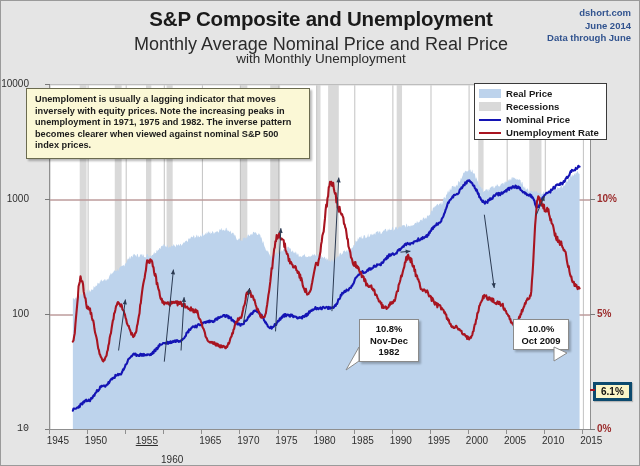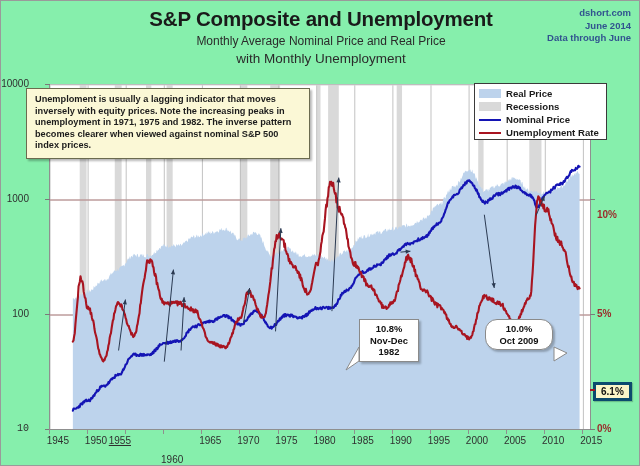--- a/index.html
+++ b/index.html
@@ -3,30 +3,30 @@
 <meta charset="utf-8">
 <style>
   html,body{margin:0;padding:0;}
   body{
     width:640px;height:466px;
     background:#ffffff;
     font-family:"Liberation Sans", sans-serif;
     -webkit-font-smoothing:antialiased;
     overflow:hidden;
   }
-  #page{position:relative;width:640px;height:466px;box-sizing:border-box;border:1px solid #9a9a9a;background:#86efac;}
+  #page{position:relative;width:640px;height:466px;box-sizing:border-box;border:1px solid #9a9a9a;background:#e5e5e5;}
 
   
   #title{
     position:absolute;left:0;top:6px;width:640px;text-align:center;
     font-size:20.5px;font-weight:bold;color:#1a1a1a;letter-spacing:-0.2px;
   }
   #subtitle1{
     position:absolute;left:0;top:33px;width:640px;text-align:center;
-    font-size:12px;color:#2b2b2b;
+    font-size:18px;color:#2b2b2b;
   }
   #subtitle2{
     position:absolute;left:0;top:50px;width:640px;text-align:center;
     font-size:13.5px;color:#2b2b2b;
   }
   #credit{
     position:absolute;right:8px;top:6px;text-align:right;
     font-size:9.5px;font-weight:bold;color:#31538f;line-height:12.5px;
   }
   #credit div{white-space:nowrap;}
@@ -168,29 +168,29 @@
       <div class="ylabL" style="left: 0px; top: 192px;">1000</div>
       <div class="ytick" style="left: 44px; top: 198px;"></div>
       <div class="ylabL" style="left: 0px; top: 77px;">10000</div>
       <div class="ytick" style="left: 44px; top: 83px;"></div>
     </div>
   <div id="yaxis-right">
       <div class="ylabR" style="left: 596px; top: 422px;">0%</div>
       <div class="ytick" style="left: 589px; top: 428px;"></div>
       <div class="ylabR" style="left: 596px; top: 307px;">5%</div>
       <div class="ytick" style="left: 589px; top: 313px;"></div>
-      <div class="ylabR" style="left: 596px; top: 208px;">10%</div>
+      <div class="ylabR" style="left: 596px; top: 192px;">10%</div>
       <div class="ytick" style="left: 589px; top: 198px;"></div>
     </div>
   <div id="xaxis-labels">
       <div class="xlab" style="left: 28px; top: 434px;">1945</div>
       <div class="xtick" style="left: 48px; top: 428px;"></div>
       <div class="xlab" style="left: 66.0986px; top: 434px;">1950</div>
       <div class="xtick" style="left: 86.0986px; top: 428px;"></div>
-      <div class="xlab" style="left: 90px; top: 434px; text-decoration: underline;">1955</div>
+      <div class="xlab" style="left: 117px; top: 434px; text-decoration: underline;">1955</div>
       <div class="xtick" style="left: 124.197px; top: 428px;"></div>
       <div class="xlab" style="left: 142.296px; top: 434px; margin-top: 19px;">1960</div>
       <div class="xtick" style="left: 162.296px; top: 428px;"></div>
       <div class="xlab" style="left: 180.394px; top: 434px;">1965</div>
       <div class="xtick" style="left: 200.394px; top: 428px;"></div>
       <div class="xlab" style="left: 218.493px; top: 434px;">1970</div>
       <div class="xtick" style="left: 238.493px; top: 428px;"></div>
       <div class="xlab" style="left: 256.592px; top: 434px;">1975</div>
       <div class="xtick" style="left: 276.592px; top: 428px;"></div>
       <div class="xlab" style="left: 294.69px; top: 434px;">1980</div>
@@ -231,21 +231,21 @@
       <span class="legtxt">Unemployment Rate</span>
     </div>
   </div>
 
   <div class="callout" id="callout1982" style="left:358px;top:318px;width:60px;">
     <div>10.8%</div>
     <div>Nov-Dec</div>
     <div>1982</div>
   </div>
 
-  <div class="callout" id="callout2009" style="left:484px;top:318px;width:68px;border-radius:12px;">
+  <div class="callout" id="callout2009" style="left:512px;top:318px;width:56px;">
     <div>10.0%</div>
     <div>Oct 2009</div>
   </div>
 
   <div id="pctbadge">6.1%</div>
 
 <svg width="640" height="466" style="position:absolute;left:0;top:0;pointer-events:none;">
       <polygon points="358,346 358,360 345,369" fill="#ffffff" stroke="#8a8a8a" stroke-width="1"></polygon>
       <polygon points="553,346 553,360 566,352" fill="#ffffff" stroke="#8a8a8a" stroke-width="1"></polygon>
       <line x1="589" y1="389" x2="594" y2="389" stroke="#a81420" stroke-width="2"></line>

